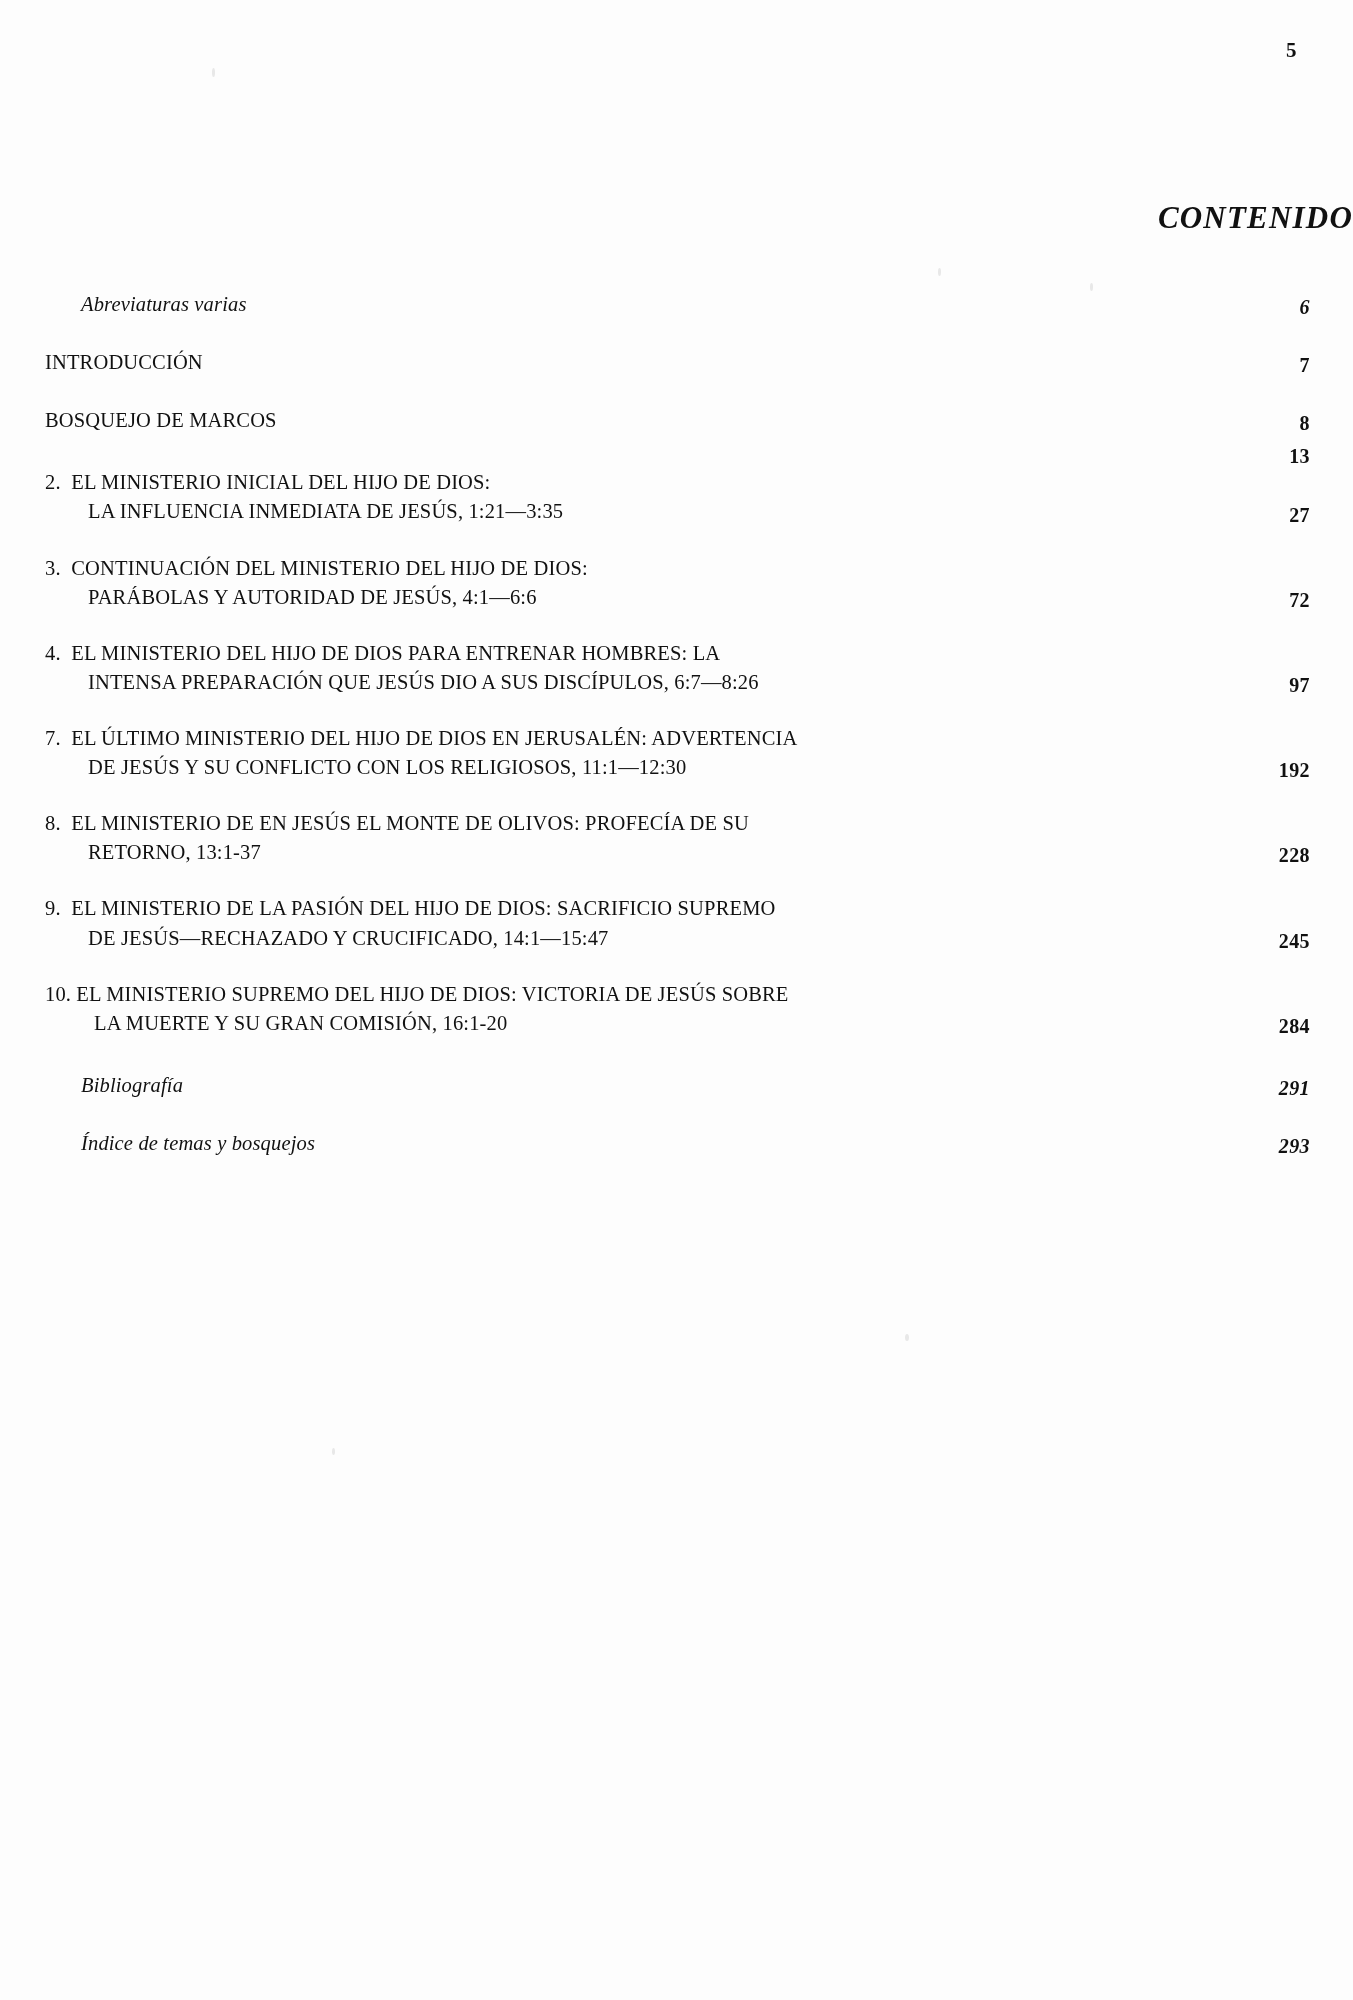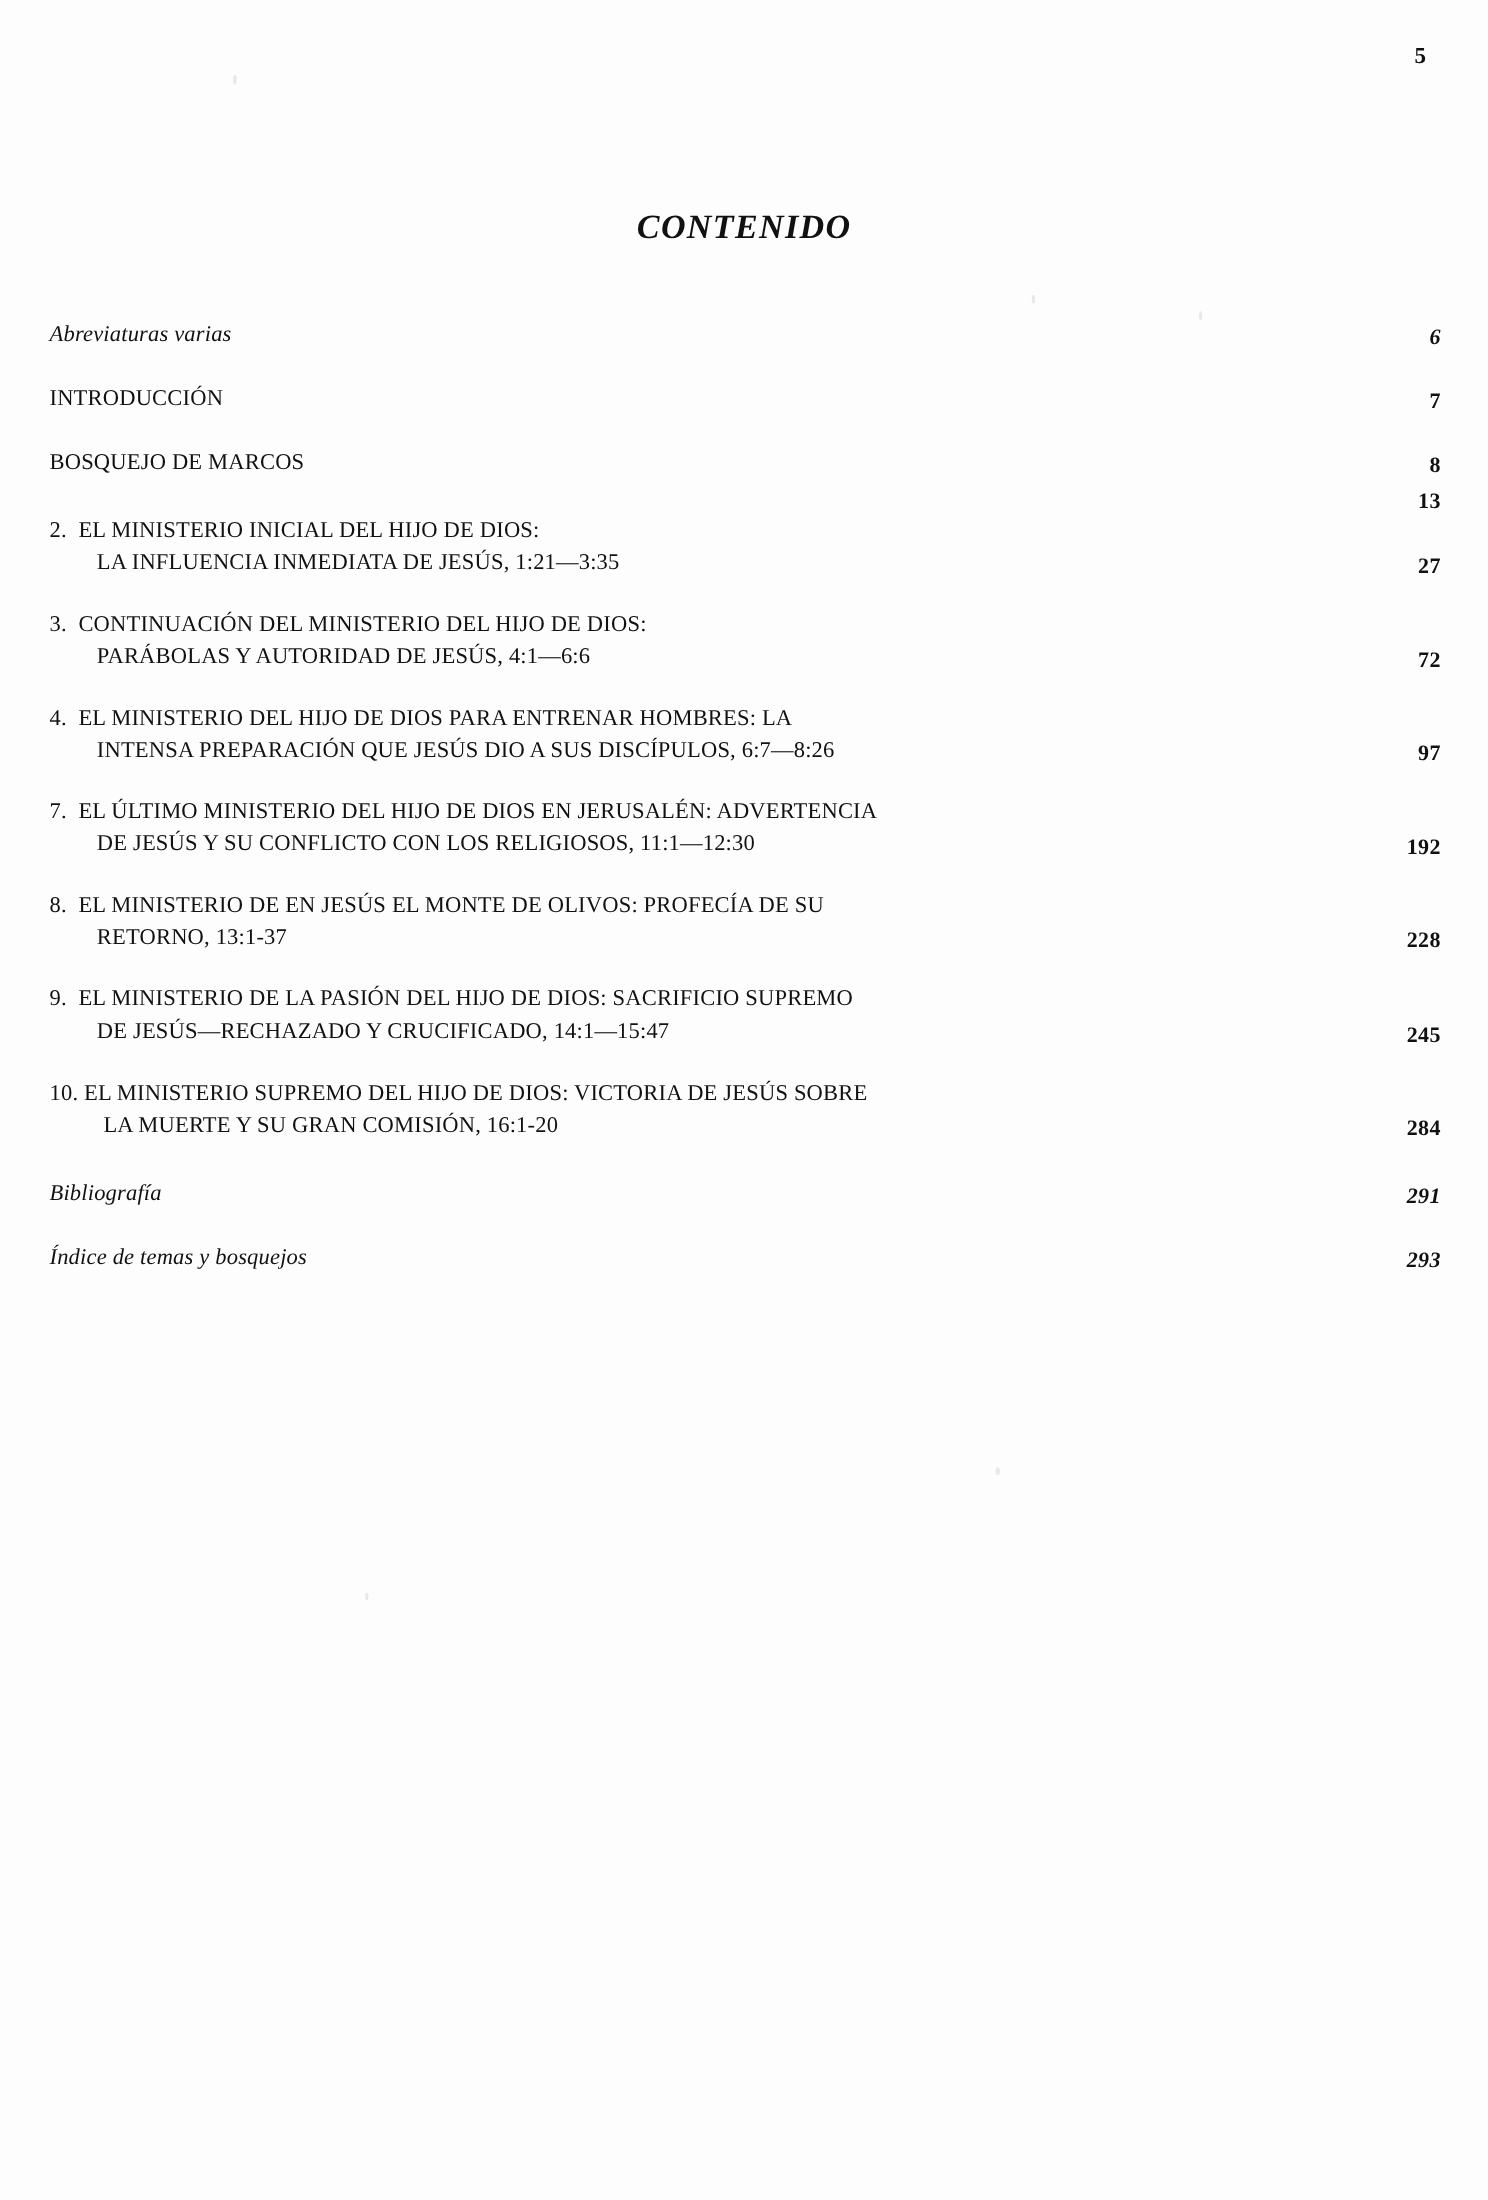--- a/index.html
+++ b/index.html
@@ -27,24 +27,24 @@
     top: 38px;
     right: 56px;
     font-size: 21px;
     font-weight: 700;
     letter-spacing: 0.5px;
   }
 
   
   .doc-title {
     position: absolute;
-    top: 188px;
+    top: 200px;
     left: 0;
     width: 100%;
-    text-align: center;
+    text-align: right;
     font-size: 31px;
     font-weight: 700;
     font-style: italic;
     letter-spacing: 1.2px;
   }
 
   
   .toc {
     position: absolute;
     top: 290px;
@@ -71,21 +71,21 @@
     white-space: pre;
   }
 
   
   .numbered .entry-text .line { padding-left: 43px; text-indent: 0; }
   .numbered .entry-text .line.first { text-indent: -43px; }
   .numbered.wide .entry-text .line { padding-left: 49px; }
   .numbered.wide .entry-text .line.first { text-indent: -49px; }
 
   .front-matter .entry-text { font-size: 20.5px; }
-  .italic .entry-text { font-style: italic; }
+  .italic .entry-text { font-style: italic; margin-left: 36px; }
   .italic .page-num { font-style: italic; font-weight: 700; }
 
   .page-num {
     position: absolute;
     right: 0;
     bottom: 0;
     font-size: 20px;
     font-weight: 700;
     text-align: right;
     width: 70px;

